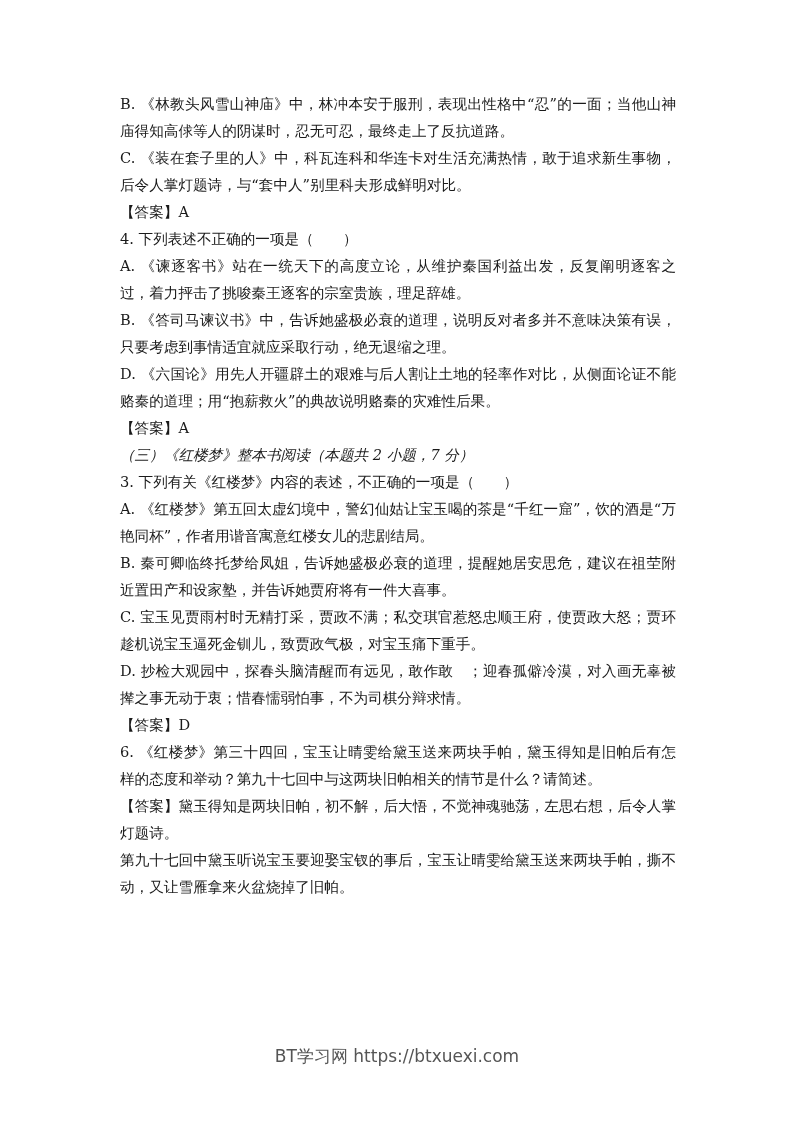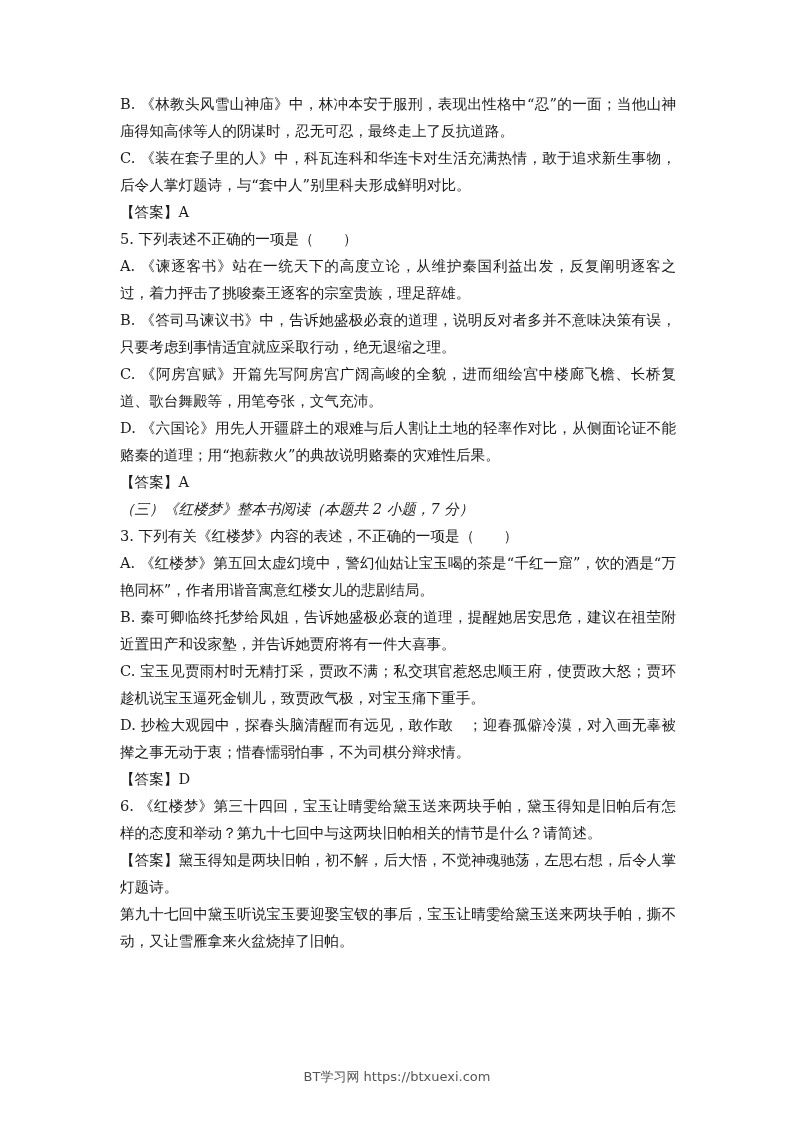--- a/index.html
+++ b/index.html
@@ -6,35 +6,34 @@
   body { width: 794px; height: 1122px; position: relative; overflow: hidden; }
   .page {
     position: absolute; left: 120px; top: 90px; width: 556px;
     font-family: "DejaVu Serif", "Liberation Serif", serif;
     font-size: 14.6px; color: #1a1a1a; line-height: 27px;
   }
   .para { margin: 0; padding: 0; text-align: justify; text-justify: inter-character; word-break: break-all; }
   .answer { }
   .section { padding-left: 0; font-style: italic; }
   .footer {
-    position: absolute; left: 0; width: 794px; top: 1068px; text-align: center;
-    font-family: "DejaVu Sans", "Liberation Sans", sans-serif; font-size: 13px; color: #555555;
+    position: absolute; left: 0; width: 794px; top: 1045px; text-align: center;
+    font-family: "DejaVu Sans", "Liberation Sans", sans-serif; font-size: 17px; color: #555555;
   }
 </style>
 </head>
 <body>
 
 <div class="page">
   <p class="para">B. 《林教头风雪山神庙》中，林冲本安于服刑，表现出性格中“忍”的一面；当他山神庙得知高俅等人的阴谋时，忍无可忍，最终走上了反抗道路。</p>
   <p class="para">C. 《装在套子里的人》中，科瓦连科和华连卡对生活充满热情，敢于追求新生事物，后令人掌灯题诗，与“套中人”别里科夫形成鲜明对比。</p>
   <p class="para answer">【答案】A</p>
-  <p class="para">5. 下列表述不正确的一项是（　　）</p>
+  <p class="para">4. 下列表述不正确的一项是（　　）</p>
   <p class="para">A. 《谏逐客书》站在一统天下的高度立论，从维护秦国利益出发，反复阐明逐客之过，着力抨击了挑唆秦王逐客的宗室贵族，理足辞雄。</p>
   <p class="para">B. 《答司马谏议书》中，告诉她盛极必衰的道理，说明反对者多并不意味决策有误，只要考虑到事情适宜就应采取行动，绝无退缩之理。</p>
-  <p class="para">C. 《阿房宫赋》开篇先写阿房宫广阔高峻的全貌，进而细绘宫中楼廊飞檐、长桥复道、歌台舞殿等，用笔夸张，文气充沛。</p>
   <p class="para">D. 《六国论》用先人开疆辟土的艰难与后人割让土地的轻率作对比，从侧面论证不能赂秦的道理；用“抱薪救火”的典故说明赂秦的灾难性后果。</p>
   <p class="para answer">【答案】A</p>
   <p class="para section">（三）《红楼梦》整本书阅读（本题共 2 小题，7 分）</p>
   <p class="para">3. 下列有关《红楼梦》内容的表述，不正确的一项是（　　）</p>
   <p class="para">A. 《红楼梦》第五回太虚幻境中，警幻仙姑让宝玉喝的茶是“千红一窟”，饮的酒是“万艳同杯”，作者用谐音寓意红楼女儿的悲剧结局。</p>
   <p class="para">B. 秦可卿临终托梦给凤姐，告诉她盛极必衰的道理，提醒她居安思危，建议在祖茔附近置田产和设家塾，并告诉她贾府将有一件大喜事。</p>
   <p class="para">C. 宝玉见贾雨村时无精打采，贾政不满；私交琪官惹怒忠顺王府，使贾政大怒；贾环趁机说宝玉逼死金钏儿，致贾政气极，对宝玉痛下重手。</p>
   <p class="para">D. 抄检大观园中，探春头脑清醒而有远见，敢作敢　；迎春孤僻冷漠，对入画无辜被撵之事无动于衷；惜春懦弱怕事，不为司棋分辩求情。</p>
   <p class="para answer">【答案】D</p>
   <p class="para">6. 《红楼梦》第三十四回，宝玉让晴雯给黛玉送来两块手帕，黛玉得知是旧帕后有怎样的态度和举动？第九十七回中与这两块旧帕相关的情节是什么？请简述。</p>

